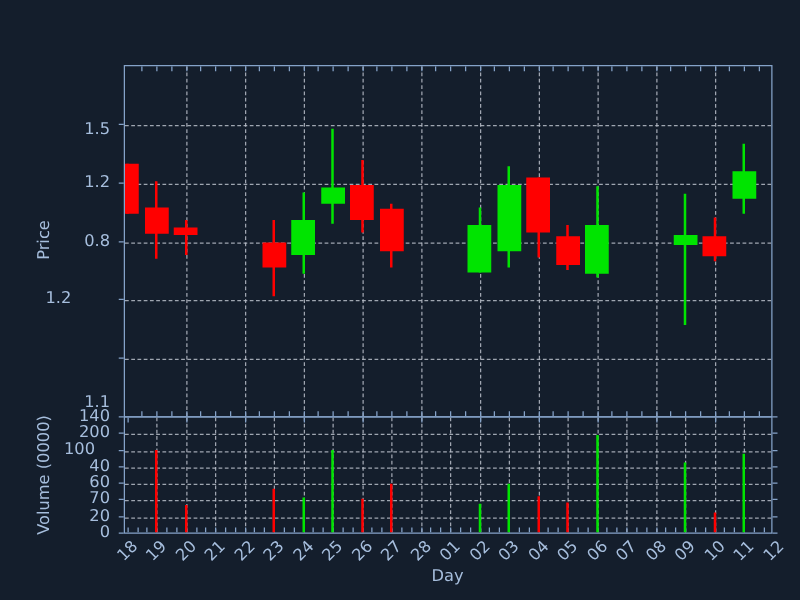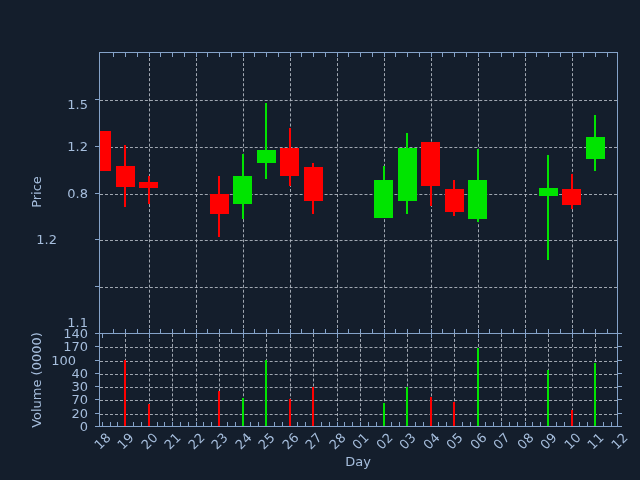--- a/index.html
+++ b/index.html
@@ -307,24 +307,24 @@
 
   <div id="price-yticks">
       <div class="ylab" style="right: 552px; top: 104px;">1.5</div>
       <div class="ylab" style="right: 552px; top: 145.667px;">1.2</div>
       <div class="ylab" style="right: 552px; top: 192.5px;">0.8</div>
       <div class="ylab" style="right: 583px; top: 239.333px;">1.2</div>
       <div class="ylab" style="right: 552px; top: 286.167px; margin-top: 36px;">1.1</div>
     </div>
   <div id="volume-yticks">
       <div class="ylab" style="right: 552px; top: 333px;">140</div>
-      <div class="ylab" style="right: 552px; top: 346.286px;">170</div>
+      <div class="ylab" style="right: 552px; top: 346.286px;">200</div>
       <div class="ylab" style="right: 564px; top: 359.571px;">100</div>
       <div class="ylab" style="right: 552px; top: 372.857px;">40</div>
-      <div class="ylab" style="right: 552px; top: 386.143px;">30</div>
+      <div class="ylab" style="right: 552px; top: 386.143px;">60</div>
       <div class="ylab" style="right: 552px; top: 399.429px;">70</div>
       <div class="ylab" style="right: 552px; top: 412.714px;">20</div>
       <div class="ylab" style="right: 552px; top: 426px;">0</div>
     </div>
   <div id="x-ticks">
       <div class="xlab" style="left: 56.7px; top: 430px;">18</div>
       <div class="xlab" style="left: 80.2px; top: 430px;">19</div>
       <div class="xlab" style="left: 103.7px; top: 430px;">20</div>
       <div class="xlab" style="left: 127.2px; top: 430px;">21</div>
       <div class="xlab" style="left: 150.7px; top: 430px;">22</div>

